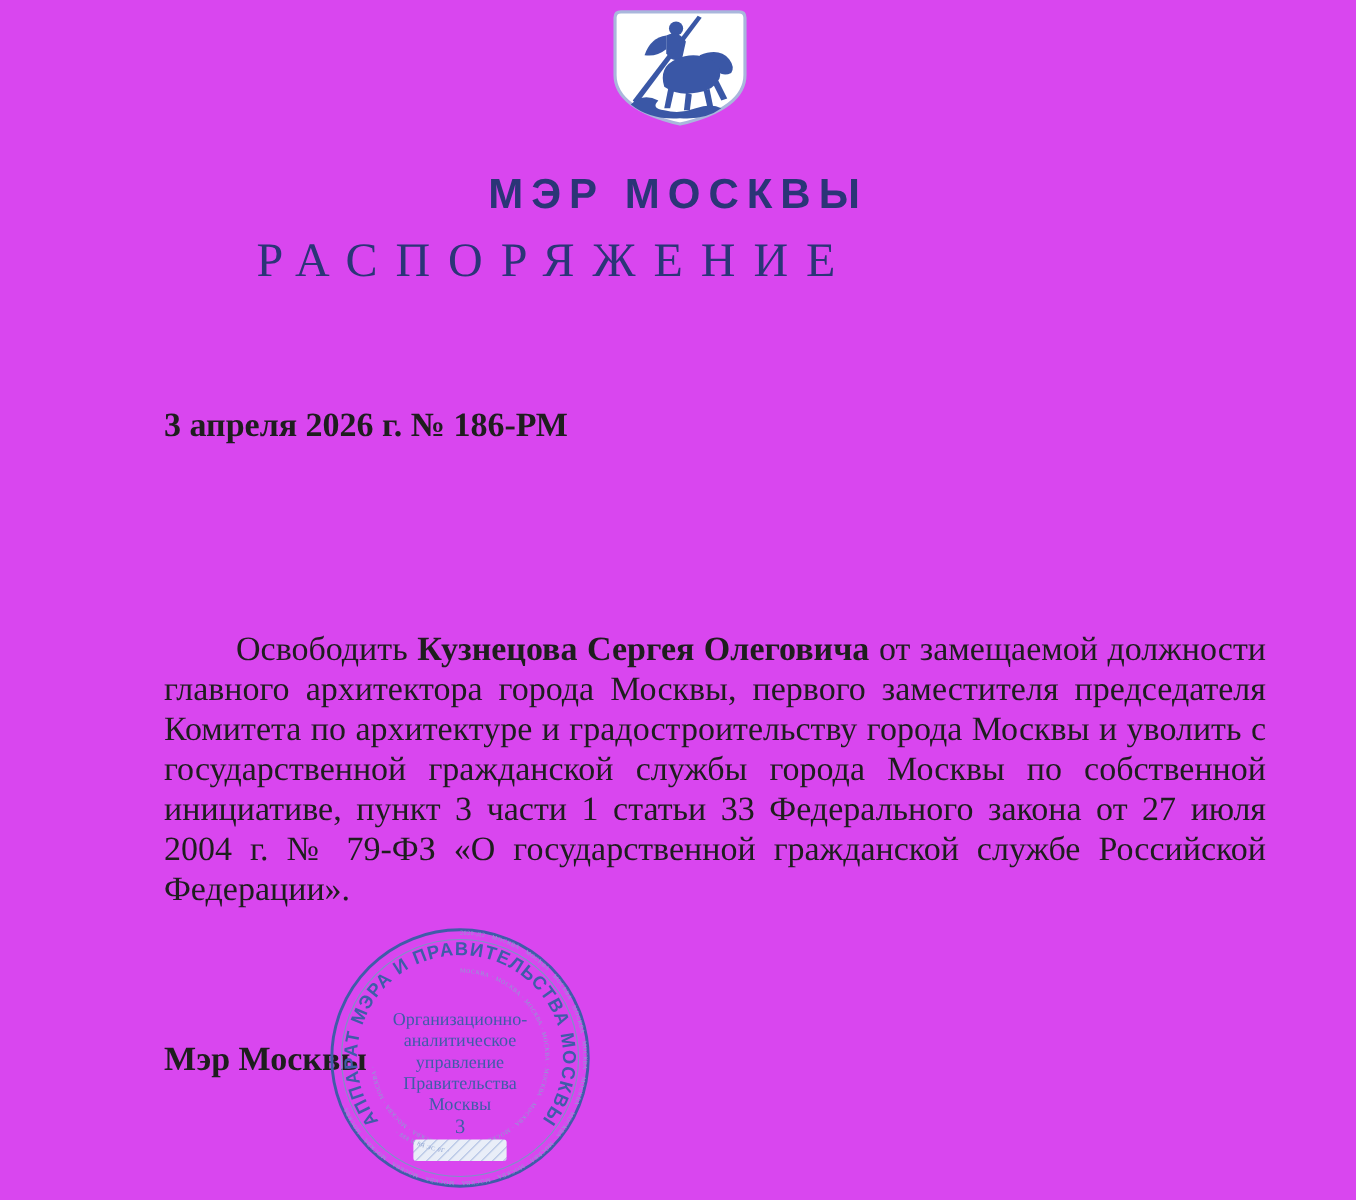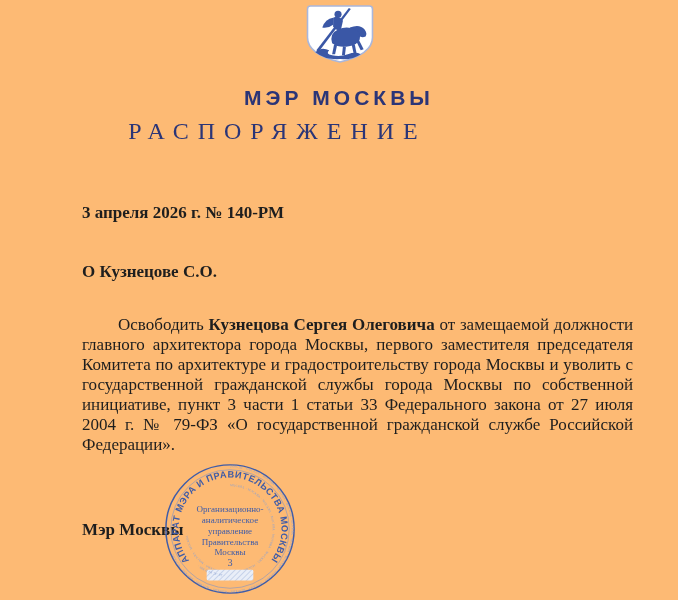--- a/index.html
+++ b/index.html
@@ -1,19 +1,19 @@
 <!DOCTYPE html>
 <html><head>
 <meta charset="utf-8">
 <style>
   html,body{margin:0;padding:0;background:#fff;}
   .page{
     position:relative;
     width:678px;height:600px;
-    background:#fdba74;
+    background:#d946ef;
     font-family:"Liberation Serif", serif;
     color:#1e1e1e;
     overflow:hidden;
   }
   
   .emblem{
     position:absolute;left:301px;top:2px;width:78px;height:63px;
   }
   .org-title{
     position:absolute;left:0;top:86px;width:678px;
@@ -91,23 +91,22 @@
       <path d="M50,44 L52,53 L55,53 L53,43 Z"></path>
       <path d="M57,38 L62,48 L59,49 L55,41 Z"></path>
 
       <path d="M13,51 Q19,45 27,49 Q23,53 30,54 Q38,56 46,53 Q54,50 59,53 Q51,59 38,58 Q23,59 13,51 Z"></path>
     </g>
   </svg>
 
   <div class="org-title">МЭР МОСКВЫ</div>
   <div class="doc-type">РАСПОРЯЖЕНИЕ</div>
 
-  <div class="date-line">3 апреля 2026 г. № 140-РМ</div>
+  <div class="date-line">3 апреля 2026 г. № 186-РМ</div>
 
-  <div class="subject-line">О Кузнецове С.О.</div>
 
   <div class="body-text"><span>Освободить </span><span class="person">Кузнецова Сергея Олеговича</span><span> от замещаемой должности главного архитектора города Москвы, первого заместителя председателя Комитета по архитектуре и градостроительству города Москвы и уволить с государственной гражданской службы города Москвы по собственной инициативе, пункт 3 части 1 статьи 33 Федерального закона от 27 июля 2004 г. № 79-ФЗ «О государственной гражданской службе Российской Федерации».</span></div>
 
   <div class="signature-row">
     <span>Мэр Москвы</span>
   </div>
 
   <svg class="stamp" viewBox="0 0 140 140" aria-hidden="true">
     <defs>
       <path id="ringPathBig" d="M 28.2,102.6 A 53,53 0 1 1 111.8,102.6" fill="none"></path>

